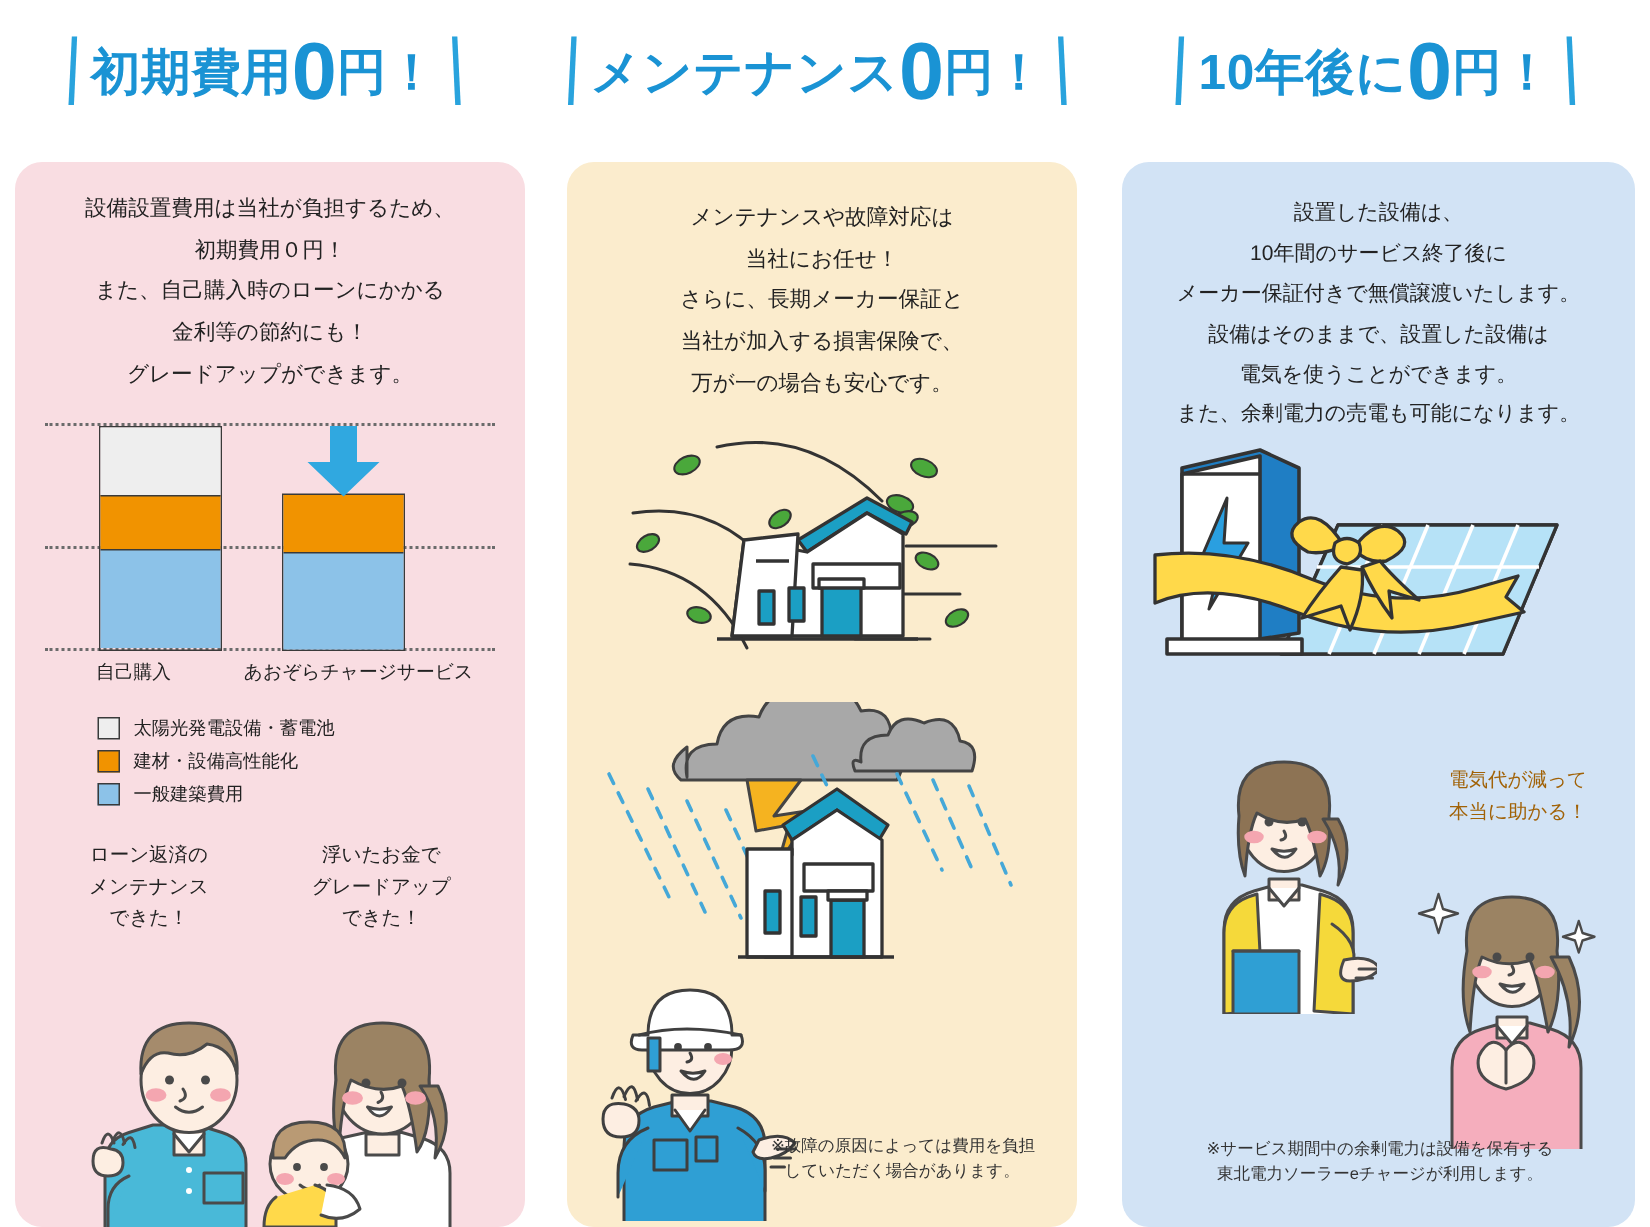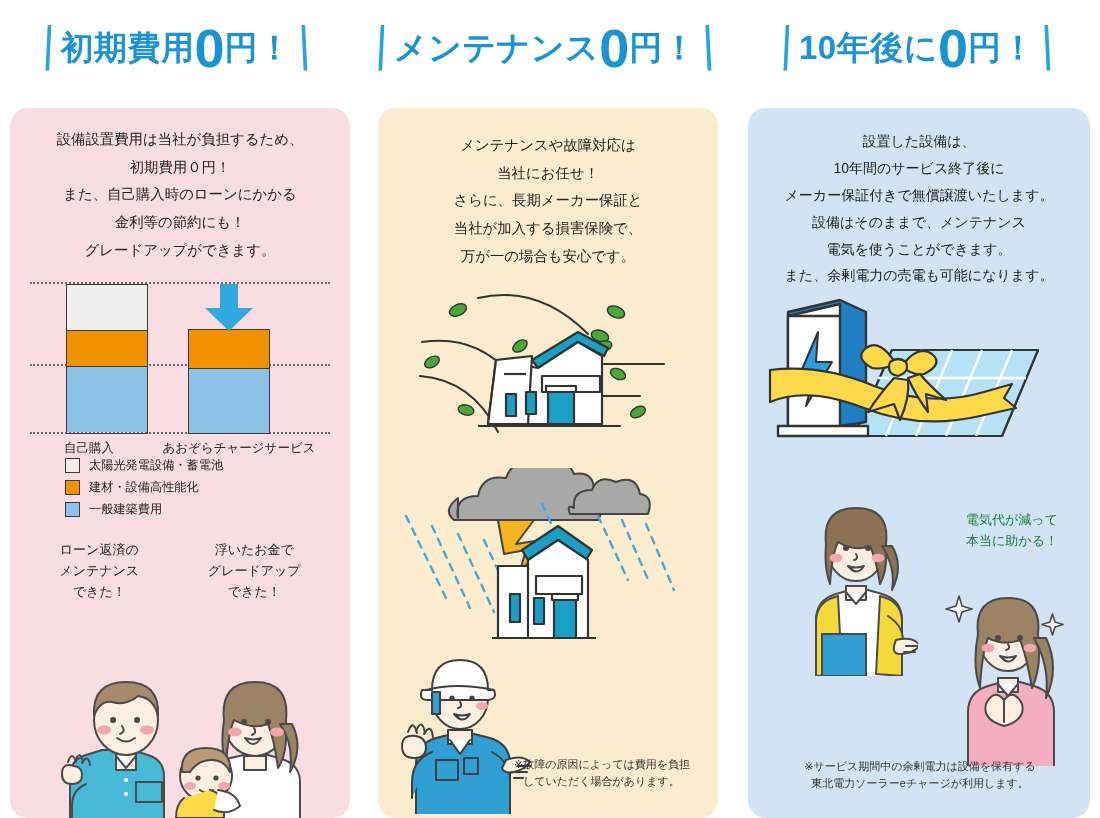--- a/index.html
+++ b/index.html
@@ -60,35 +60,35 @@
   #barA { left: 36px; }
   #barB { left: 158px; }
   .arrow-down { position: absolute; width: 52px; }
   .cat-row {
     display: flex; width: 300px; margin: 6px auto 0;
     font-size: 12.5px; color: #222;
   }
   .cat-a { width: 118px; text-align: center; }
   .cat-b { width: 182px; text-align: center; }
 
-  .legend { width: 230px; margin: 0 auto 0; }
+  .legend { width: 230px; margin: 20px auto 0; }
   .legend-row { display: flex; align-items: center; margin-bottom: 5px; }
   .swatch { width: 15px; height: 15px; border: 1.5px solid #3a3a3a; margin-right: 9px; flex: none; }
   .legend-label { font-size: 12.2px; color: #222; }
 
   .cap-row { display: flex; justify-content: space-around; margin-top: 22px; padding: 0 25px; gap: 20px; }
   .caption { text-align: center; font-size: 13px; line-height: 1.6; color: #222; }
 
   .footnote {
     position: absolute; font-size: 11px; line-height: 1.55; color: #333;
   }
 
   .p3-speech {
     position: absolute; right: 12px; top: 402px; width: 132px;
-    text-align: center; font-size: 13px; line-height: 1.6; color: #15803d;
+    text-align: center; font-size: 13px; line-height: 1.6; color: #a16207;
   }
 
   .art { position: absolute; }
 </style>
 </head>
 <body>
 
 <div class="board">
 
   <div class="head" id="head1">
@@ -340,21 +340,21 @@
       <div style="padding-left:9px">していただく場合があります。</div>
     </div>
   </div>
 
   <div class="panel" id="panel3">
 
     <div class="body-copy" style="font-size:14px;padding-top:20px">
       <div>設置した設備は、</div>
       <div>10年間のサービス終了後に</div>
       <div>メーカー保証付きで無償譲渡いたします。</div>
-      <div>設備はそのままで、メンテナンス</div>
+      <div>設備はそのままで、設置した設備は</div>
       <div>電気を使うことができます。</div>
       <div>また、余剰電力の売電も可能になります。</div>
     </div>
 
     <svg class="art" style="left:18px;top:178px" width="306" height="176" viewBox="0 0 306 176">
 
       <g stroke="#333" stroke-width="2.2" stroke-linejoin="round">
         <path d="M126 64 H272 L236 150 H88 Z" fill="#8ed2f0"></path>
         <path d="M126 64 H272 L236 150 H88 Z" fill="#b6e2f7"></path>
       </g>

